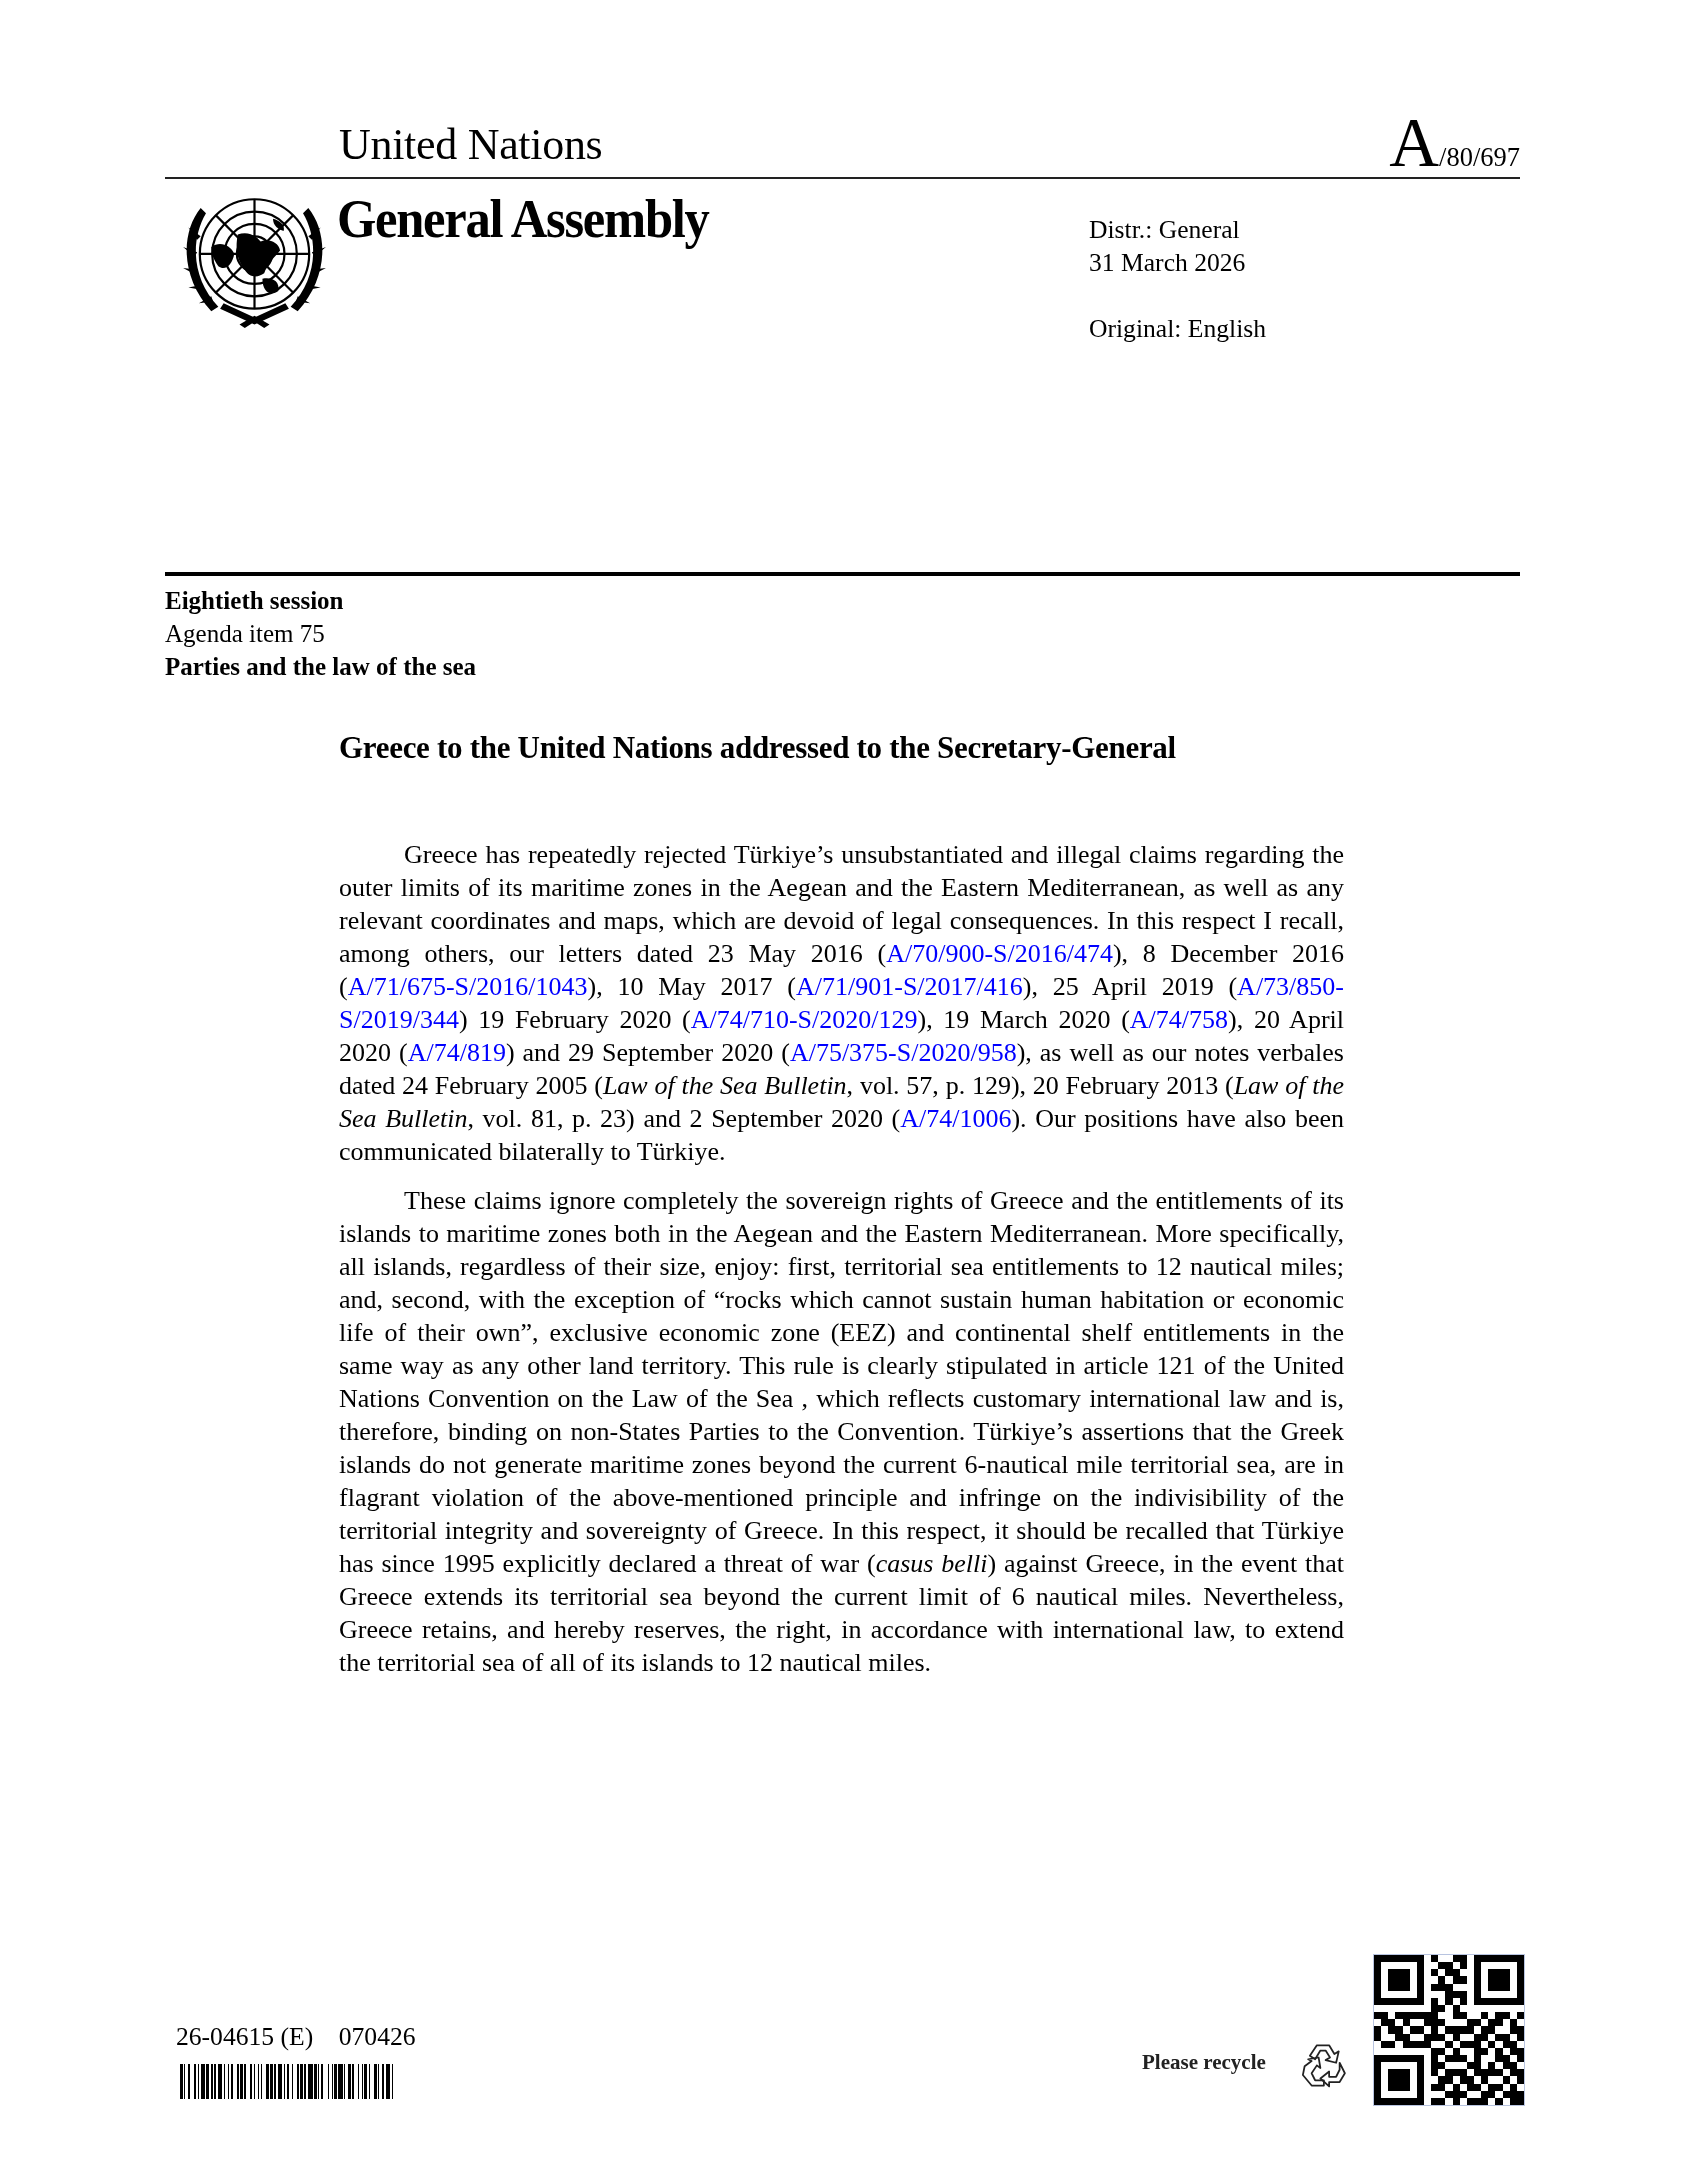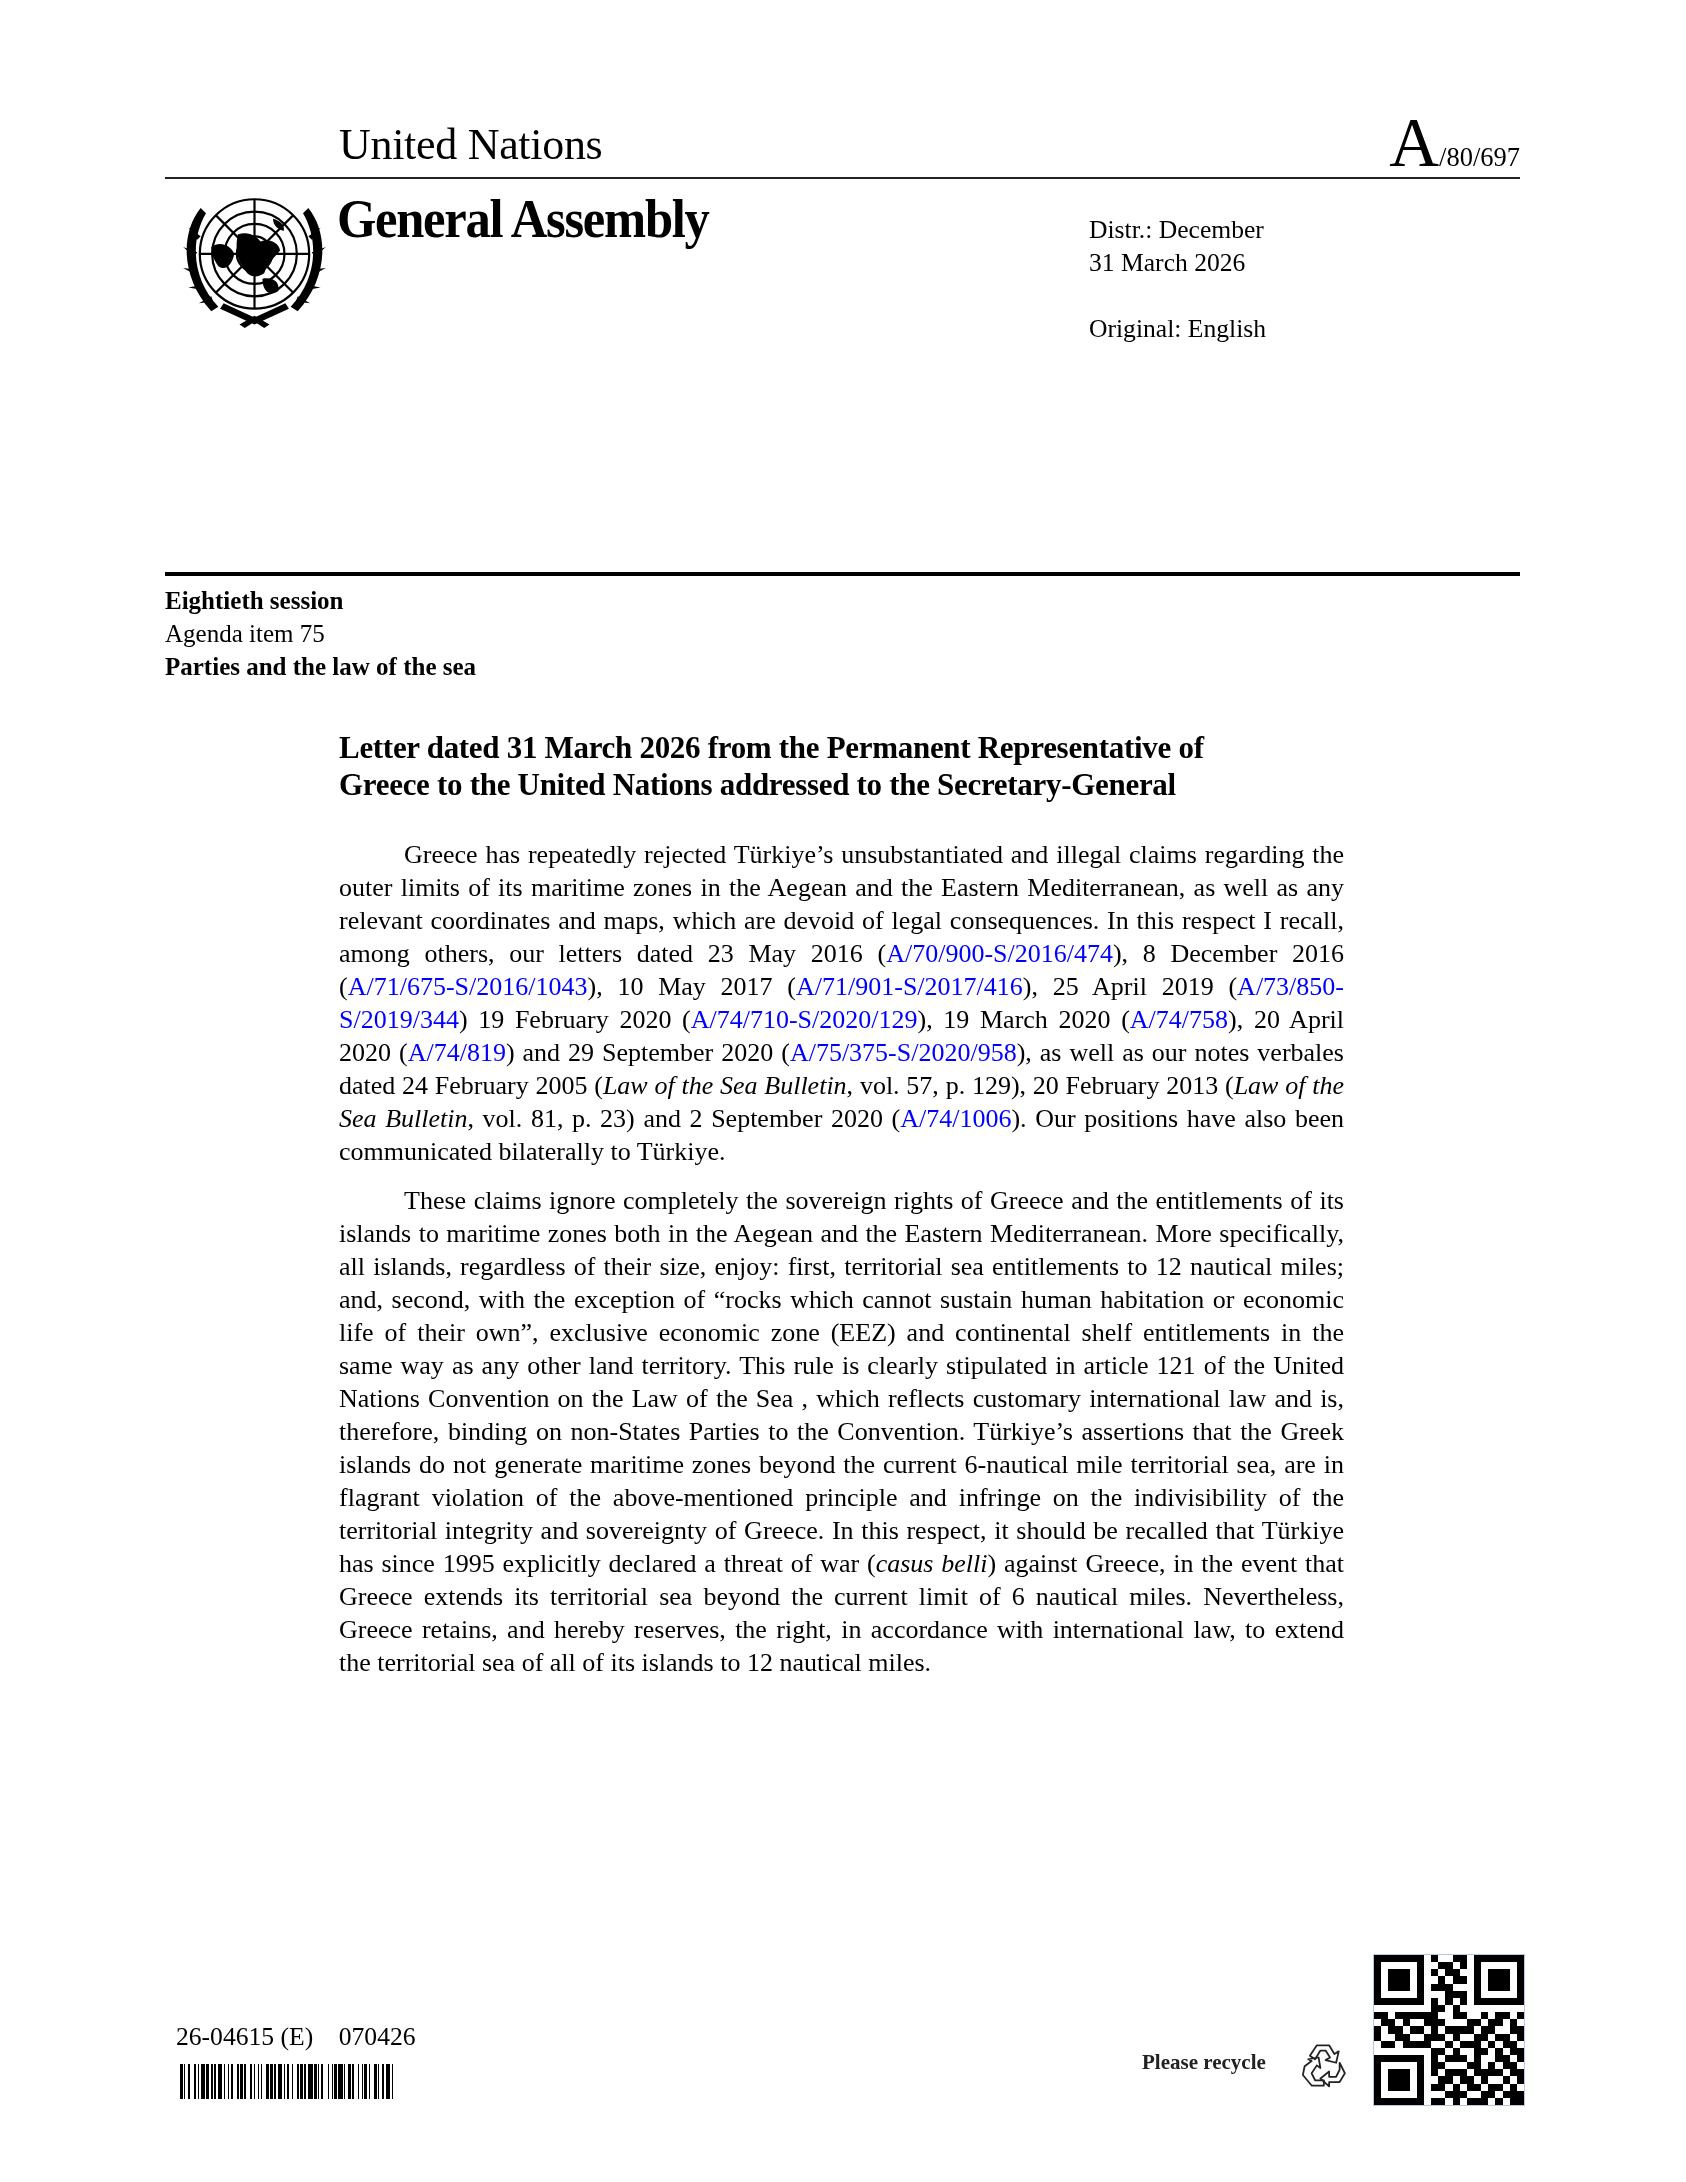--- a/index.html
+++ b/index.html
@@ -77,36 +77,35 @@
     <path d="M40 62 C50 55, 62 60, 66 70 C64 82, 56 90, 48 84 C44 78, 40 72, 40 62 Z"></path>
     <path d="M70 48 C80 44, 90 48, 96 56 C104 52, 116 56, 118 66 C112 74, 104 80, 100 92 C92 98, 82 96, 78 88 C72 80, 66 70, 70 48 Z"></path>
     <path d="M98 98 C108 96, 118 100, 116 112 C108 118, 98 114, 98 98 Z"></path>
     <path d="M110 30 C118 32, 124 38, 122 44 C116 42, 110 38, 110 30 Z"></path>
   </g>
 </svg>
 
 <div class="abs ga-title">General Assembly</div>
 
 <div class="abs distr">
-  <div>Distr.: December</div>
+  <div>Distr.: General</div>
   <div>31 March 2026</div>
   <div class="gap"></div>
   <div>Original: English</div>
 </div>
 
 <div class="abs thick-rule"></div>
 
 <div class="abs session">
   <div class="b">Eightieth session</div>
   <div>Agenda item 75</div>
   <div class="b">Parties and the law of the sea</div>
 </div>
 
 <div class="abs letter-title">
-  <div>Letter dated 31 March 2026 from the Permanent Representative of</div>
   <div>Greece to the United Nations addressed to the Secretary-General</div>
 </div>
 
 <div class="abs body-text">
 
   <p><span>Greece has repeatedly rejected Türkiye’s unsubstantiated and illegal claims regarding the outer limits of its maritime zones in the Aegean and the Eastern Mediterranean, as well as any relevant coordinates and maps, which are devoid of legal consequences. In this respect I recall, among others, our letters dated 23 May 2016 (</span><a href="#">A/70/900-S/2016/474</a><span>), 8 December 2016 (</span><a href="#">A/71/675-S/2016/1043</a><span>), 10 May 2017 (</span><a href="#">A/71/901-S/2017/416</a><span>), 25 April 2019 (</span><a href="#">A/73/850-S/2019/344</a><span>) 19 February 2020 (</span><a href="#">A/74/710-S/2020/129</a><span>), 19 March 2020 (</span><a href="#">A/74/758</a><span>), 20 April 2020 (</span><a href="#">A/74/819</a><span>) and 29 September 2020 (</span><a href="#">A/75/375-S/2020/958</a><span>), as well as our notes verbales dated 24 February 2005 (</span><em>Law of the Sea Bulletin</em><span>, vol. 57, p. 129), 20 February 2013 (</span><em>Law of the Sea Bulletin</em><span>, vol. 81, p. 23) and 2 September 2020 (</span><a href="#">A/74/1006</a><span>). Our positions have also been communicated bilaterally to Türkiye.</span></p>
 
   <p><span>These claims ignore completely the sovereign rights of Greece and the entitlements of its islands to maritime zones both in the Aegean and the Eastern Mediterranean. More specifically, all islands, regardless of their size, enjoy: first, territorial sea entitlements to 12 nautical miles; and, second, with the exception of “rocks which cannot sustain human habitation or economic life of their own”, exclusive economic zone (EEZ) and continental shelf entitlements in the same way as any other land territory. This rule is clearly stipulated in article 121 of the United Nations Convention on the Law of the Sea , which reflects customary international law and is, therefore, binding on non-States Parties to the Convention. Türkiye’s assertions that the Greek islands do not generate maritime zones beyond the current 6-nautical mile territorial sea, are in flagrant violation of the above-mentioned principle and infringe on the indivisibility of the territorial integrity and sovereignty of Greece. In this respect, it should be recalled that Türkiye has since 1995 explicitly declared a threat of war (</span><em>casus belli</em><span>) against Greece, in the event that Greece extends its territorial sea beyond the current limit of 6 nautical miles. Nevertheless, Greece retains, and hereby reserves, the right, in accordance with international law, to extend the territorial sea of all of its islands to 12 nautical miles.</span></p>
 </div>
 

